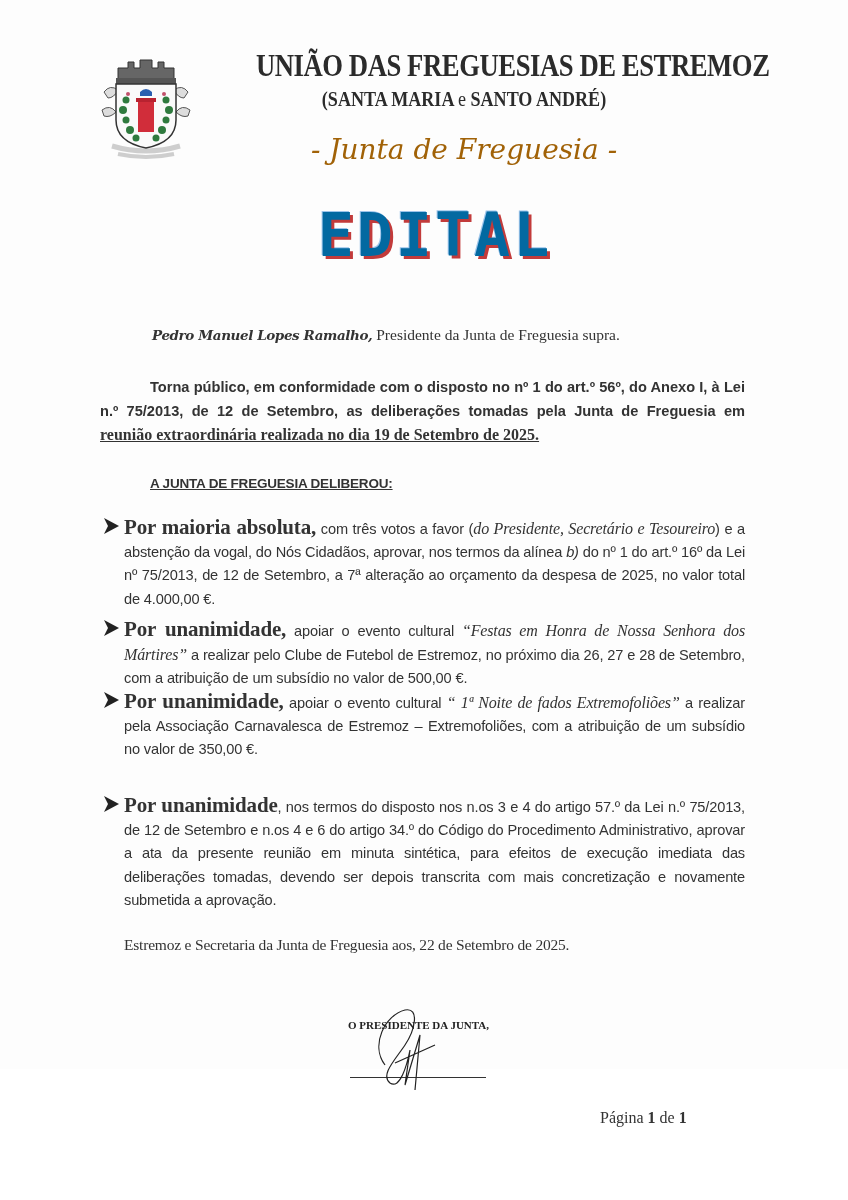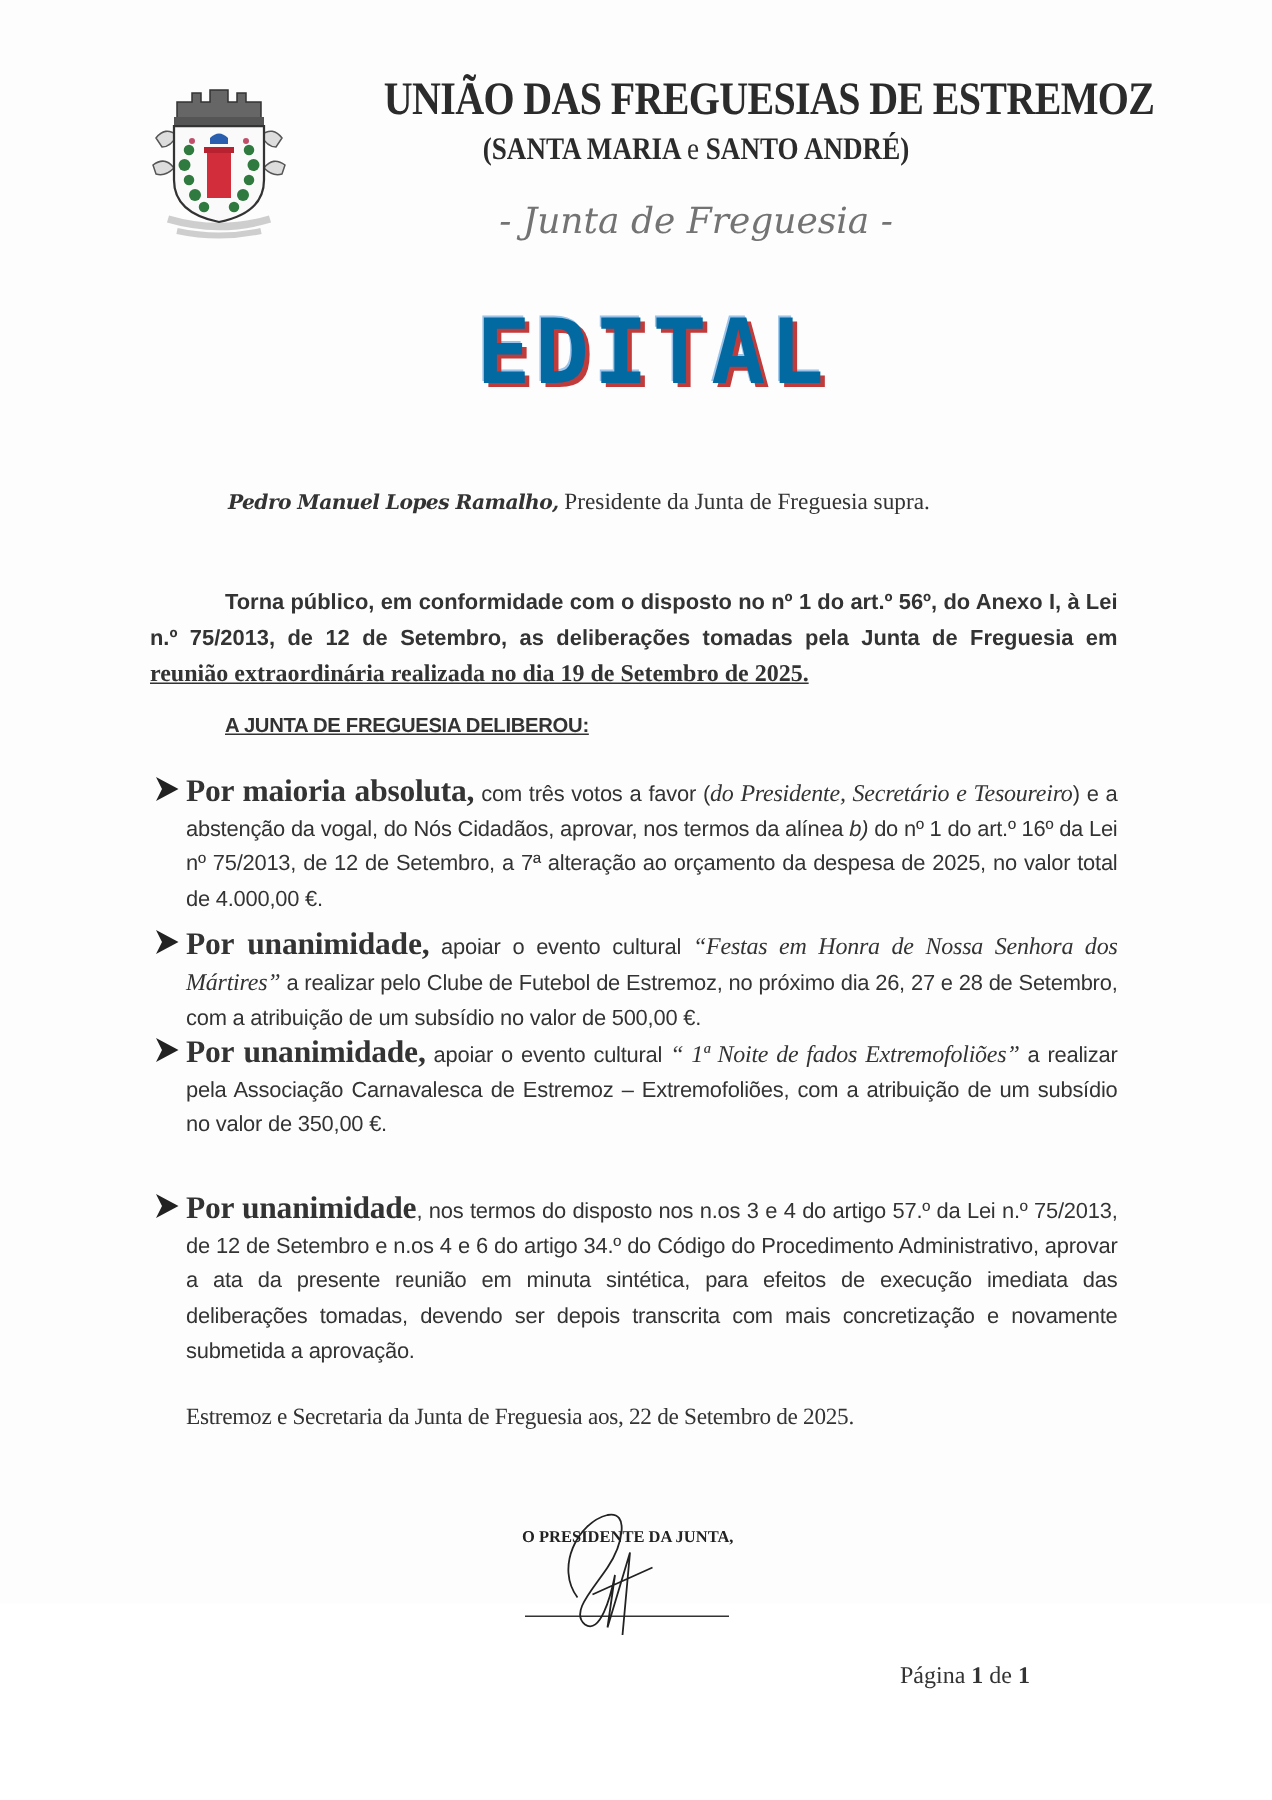--- a/index.html
+++ b/index.html
@@ -4,29 +4,29 @@
 <style>
   html, body { margin:0; padding:0; background:#ffffff; }
   body { width:848px; height:1200px; position:relative; overflow:hidden; font-family:"Liberation Sans", sans-serif; color:#2a2a2a; }
   .page { position:absolute; left:0; top:0; width:848px; height:1069px; background:#fdfdfd; }
   .abs { position:absolute; }
 
   
   .crest { left:98px; top:48px; width:96px; height:118px; }
   .org-title { left:222px; top:48px; width:484px; text-align:center; font-family:"Liberation Serif", serif; font-weight:bold; font-size:31px; letter-spacing:-0.5px; transform:scaleX(0.86); transform-origin:center; color:#2b2b2b; white-space:nowrap; }
   .org-sub { left:222px; top:87px; width:484px; text-align:center; font-family:"Liberation Serif", serif; font-weight:bold; font-size:21px; transform:scaleX(0.86); transform-origin:center; color:#2b2b2b; white-space:nowrap; }
-  .org-script { left:222px; top:133px; width:484px; text-align:center; font-family:"DejaVu Serif", serif; font-style:italic; font-size:24px; color:#737373; white-space:nowrap; }
+  .org-script { left:222px; top:133px; width:484px; text-align:center; font-family:"DejaVu Serif", serif; font-style:italic; font-size:28px; color:#a16207; white-space:nowrap; }
 
   
   .edital { left:290px; top:200px; width:290px; text-align:center; font-family:"DejaVu Sans Mono", monospace; font-weight:bold; font-size:60px; letter-spacing:3px; color:#0369a1; text-shadow: 3px 3px 0 #c23b3b, -1px -1px 0 #9cc4ea; line-height:70px; }
 
   
   .president { left:152px; top:326px; font-family:"Liberation Serif", serif; font-size:15.5px; color:#333; white-space:nowrap; }
   .president .name { font-style:italic; font-weight:bold; font-family:"DejaVu Serif", serif; font-size:13.5px; letter-spacing:-0.4px; }
-  .intro { left:100px; top:391px; width:645px; font-size:14.6px; font-weight:bold; line-height:23.5px; text-align:justify; color:#333; }
+  .intro { left:100px; top:376px; width:645px; font-size:14.6px; font-weight:bold; line-height:23.5px; text-align:justify; color:#333; }
   .intro .indent { display:inline-block; width:50px; }
   .intro .u { font-family:"Liberation Serif", serif; font-size:16px; text-decoration:underline; }
   .deliberou { left:150px; top:476px; font-size:13.5px; font-weight:bold; text-decoration:underline; color:#333; letter-spacing:-0.2px; }
 
   .item { left:100px; width:645px; }
   .item .arrow { position:absolute; left:2px; top:1px; width:18px; height:18px; }
   .item .txt { margin-left:24px; font-size:14.6px; line-height:23.2px; text-align:justify; color:#333; letter-spacing:-0.15px; }
   .item .lead { font-family:"Liberation Serif", serif; font-weight:bold; font-size:21px; }
   .item .it { font-family:"Liberation Serif", serif; font-style:italic; font-size:16px; }
   .it1 { top:516px; }

